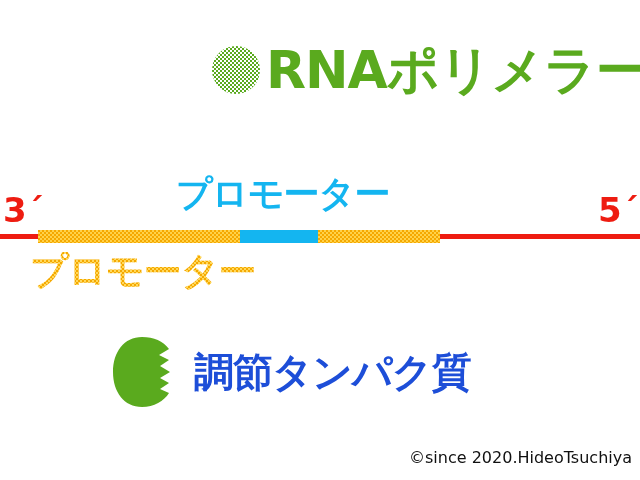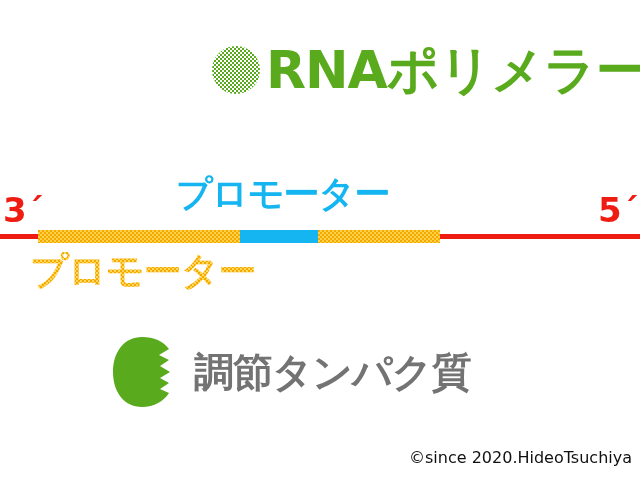--- a/index.html
+++ b/index.html
@@ -139,21 +139,21 @@
     display: flex;
     align-items: center;
   }
   #repressor-blob { width: 76px; height: 72px; flex: none; display:block; }
   #repressor-label {
     margin-left: 6px;
     font-family: "DejaVu Sans", sans-serif;
     font-size: 40px;
     font-weight: bold;
     line-height: 1;
-    color: #737373;
+    color: #1d4ed8;
     letter-spacing: -1px;
     white-space: nowrap;
   }
 
   
   #copyright {
     position: absolute;
     right: 8px;
     top: 448px;
     font-family: "DejaVu Sans", sans-serif;

